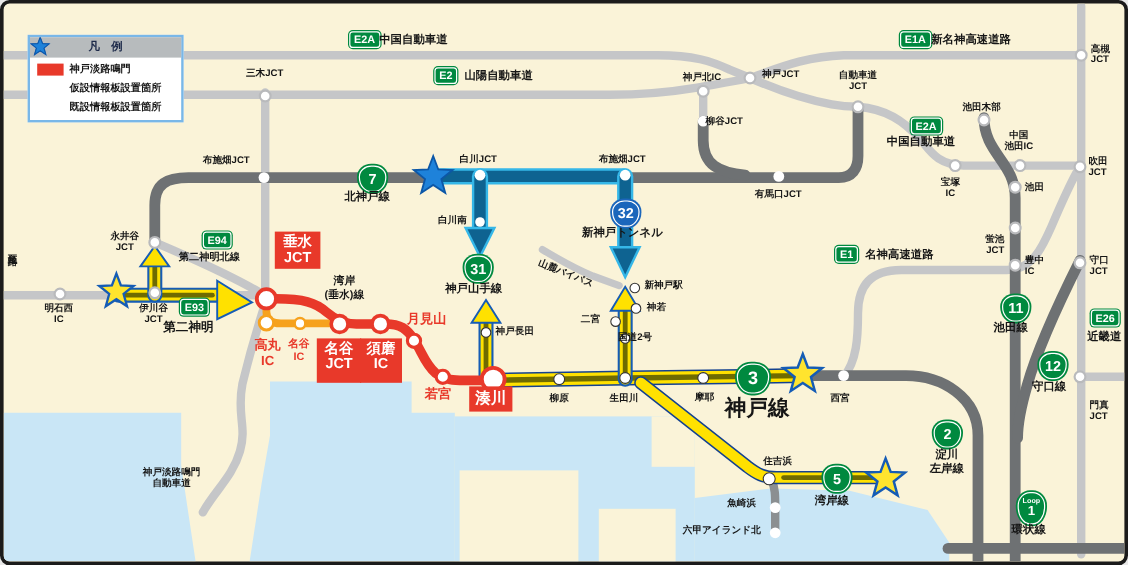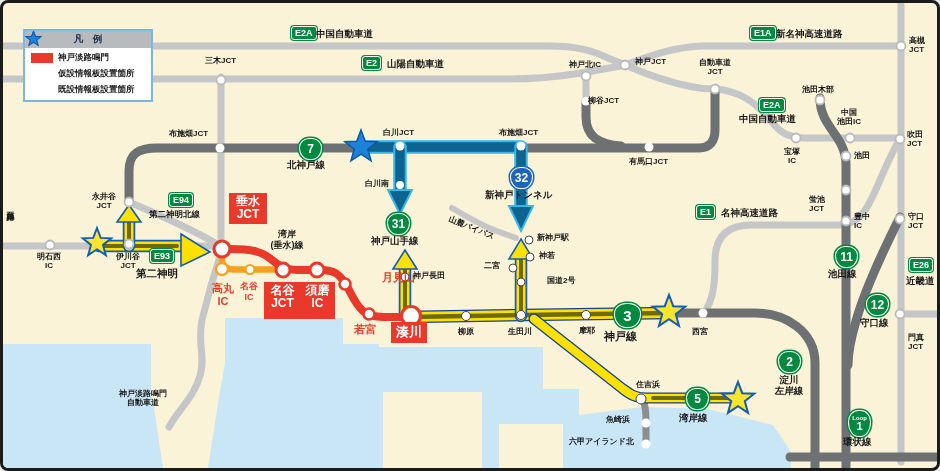--- a/index.html
+++ b/index.html
@@ -3,24 +3,24 @@
 <meta charset="utf-8">
 <style>
   html,body{margin:0;padding:0;background:#e9e9e9;}
   .stage{position:relative;width:940px;height:471px;background:#faf3d8;border:3px solid #1b1b1b;
          border-radius:8px;overflow:hidden;box-sizing:border-box;
          font-family:"Liberation Sans","DejaVu Sans",sans-serif;}
   .stage svg{position:absolute;left:0;top:0;}
   .hud{position:absolute;left:0;top:0;width:100%;height:100%;}
   .lbl{position:absolute;font-size:8px;font-weight:bold;color:#161616;line-height:1.18;white-space:pre-line;}
   .ctr{text-align:center;}
-  .rgt{}
+  .rgt{text-align:right;}
   .red{color:#e8392a;}
   .vert{writing-mode:vertical-rl;letter-spacing:1px;}
-  .f9{font-size:9px;} .f95{font-size:9.5px;} .f10{font-size:10.5px;} .f11{font-size:11px;} .f13{font-size:11px;}
+  .f9{font-size:9px;} .f95{font-size:9.5px;} .f10{font-size:10.5px;} .f11{font-size:11px;} .f13{font-size:18px;}
   .ebadge{position:absolute;background:#00893f;color:#fff;font-size:9px;font-weight:bold;
           padding:1px 3px;border:1px solid #fff;box-shadow:0 0 0 1px #00893f;border-radius:3px;line-height:1.15;}
   .shield{position:absolute;width:21px;height:20px;background:#00893f;border:1.5px solid #fff;
           box-shadow:0 0 0 1.5px #00893f;border-radius:45% 45% 45% 45%/42% 42% 55% 55%;
           color:#fff;font-weight:bold;font-size:12px;display:flex;align-items:center;justify-content:center;line-height:1;}
   .shield.blue{background:#1b66bb;box-shadow:0 0 0 1.5px #1b66bb;}
   .shield.big{width:25px;height:23px;font-size:15px;}
   .shield.loop{height:25px;flex-direction:column;justify-content:center;}
   .loop-top{font-size:6px;line-height:1;}
   .loop-no{font-size:11px;line-height:1;}
@@ -255,21 +255,21 @@
 JCT</div>
   <div class="rbadge" style="left:261px;top:279px;width:31px;height:33px;">名谷
 JCT</div>
   <div class="rbadge" style="left:297px;top:279px;width:29px;height:33px;">須磨
 IC</div>
   <div class="rbadge" style="left:388px;top:319px;font-size:13px;padding:3px 5px;">湊川</div>
   <div class="lbl red f11 ctr" style="left:202px;top:279px;width:36px;">高丸
 IC</div>
   <div class="lbl red f9 ctr" style="left:233px;top:278px;width:26px;">名谷
 IC</div>
-  <div class="lbl red f11" style="left:336px;top:268px;margin-left:43px;">月見山</div>
+  <div class="lbl red f11" style="left:336px;top:257px;">月見山</div>
   <div class="lbl red f11" style="left:351px;top:320px;">若宮</div>
 
   <div class="lbl" style="left:202px;top:53px;">三木JCT</div>
   <div class="lbl" style="left:166px;top:126px;">布施畑JCT</div>
   <div class="lbl ctr" style="left:86px;top:189px;width:30px;">永井谷
 JCT</div>
   <div class="lbl ctr" style="left:110px;top:249px;width:30px;">伊川谷
 JCT</div>
   <div class="lbl ctr" style="left:31px;top:249px;width:30px;">明石西
 IC</div>
@@ -297,21 +297,21 @@
 JCT</div>
   <div class="lbl" style="left:851px;top:209px;">豊中
 IC</div>
   <div class="lbl" style="left:905px;top:209px;">守口
 JCT</div>
   <div class="lbl" style="left:905px;top:330px;">門真
 JCT</div>
   <div class="lbl" style="left:534px;top:230px;">新神戸駅</div>
   <div class="lbl" style="left:536px;top:248px;">神若</div>
   <div class="lbl" style="left:481px;top:258px;">二宮</div>
-  <div class="lbl" style="left:528px;top:273px;padding-left:16px;">国道2号</div>
+  <div class="lbl" style="left:496px;top:273px;padding-left:16px;">国道2号</div>
   <div class="lbl" style="left:410px;top:268px;">神戸長田</div>
   <div class="lbl" style="left:455px;top:324px;">柳原</div>
   <div class="lbl" style="left:505px;top:324px;">生田川</div>
   <div class="lbl" style="left:576px;top:323px;">摩耶</div>
   <div class="lbl" style="left:689px;top:324px;">西宮</div>
   <div class="lbl" style="left:633px;top:377px;">住吉浜</div>
   <div class="lbl" style="left:603px;top:412px;">魚崎浜</div>
   <div class="lbl" style="left:566px;top:434px;">六甲アイランド北</div>
   <div class="lbl" style="left:446px;top:211px;transform:rotate(22deg);transform-origin:0 50%;">山麓バイパス</div>
   <div class="lbl ctr" style="left:98px;top:386px;width:84px;">神戸淡路鳴門

